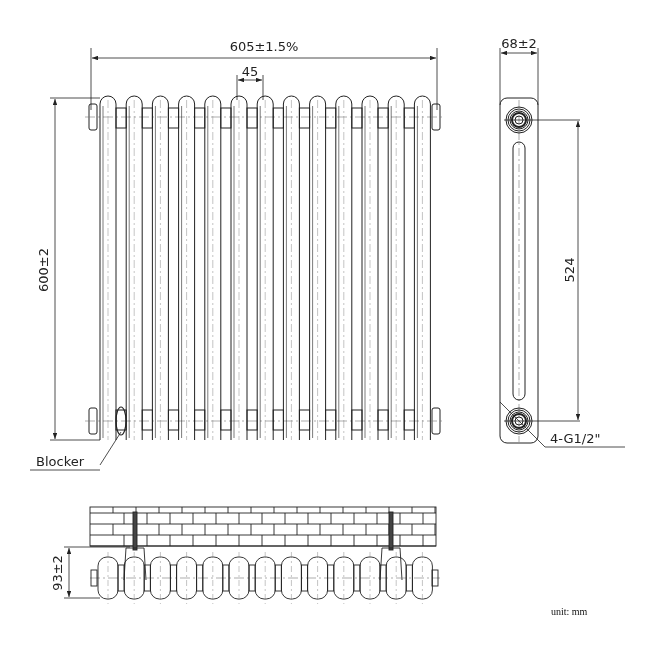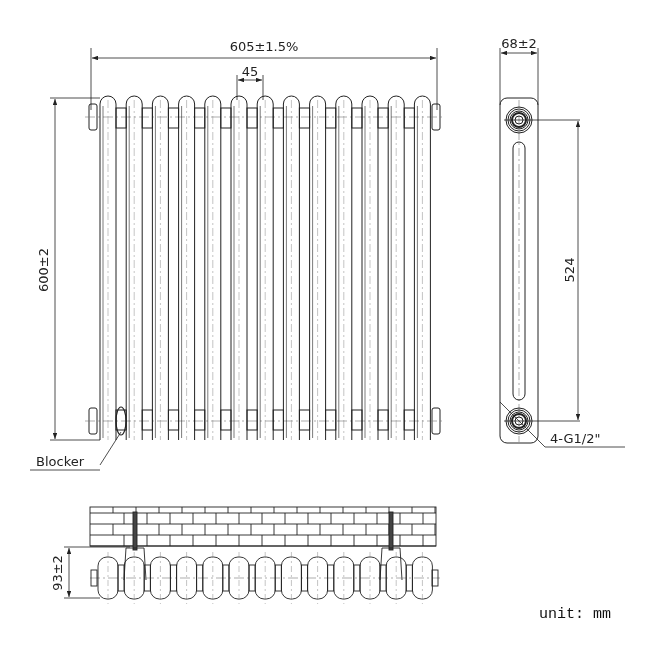--- a/index.html
+++ b/index.html
@@ -1,19 +1,19 @@
 <!DOCTYPE html>
 <html><head>
 <meta charset="utf-8">
 <style>
   html, body { margin:0; padding:0; background:#ffffff; }
   body { width:650px; height:650px; position:relative; overflow:hidden; font-family:"DejaVu Sans", sans-serif; }
   #drawing { position:absolute; left:0; top:0; width:650px; height:650px; }
   .dim-text { font-family:"DejaVu Sans", sans-serif; font-size:13px; fill:#222; }
-  .unit-text { position:absolute; left:539px; top:606px; font-family:Liberation Mono, monospace; font-size:15px; color:#111; }
+  .unit-text { position:absolute; left:551px; top:606px; font-family:Liberation Serif, serif; font-size:10px; color:#111; }
 </style>
 </head>
 <body>
 
 <svg id="drawing" viewBox="0 0 650 650" xmlns="http://www.w3.org/2000/svg">
   <defs>
     <marker id="arr" markerWidth="8" markerHeight="6" refX="8" refY="3" orient="auto-start-reverse">
       <path d="M0,0 L8,3 L0,6 Z" fill="#222"></path>
     </marker>
   </defs>

